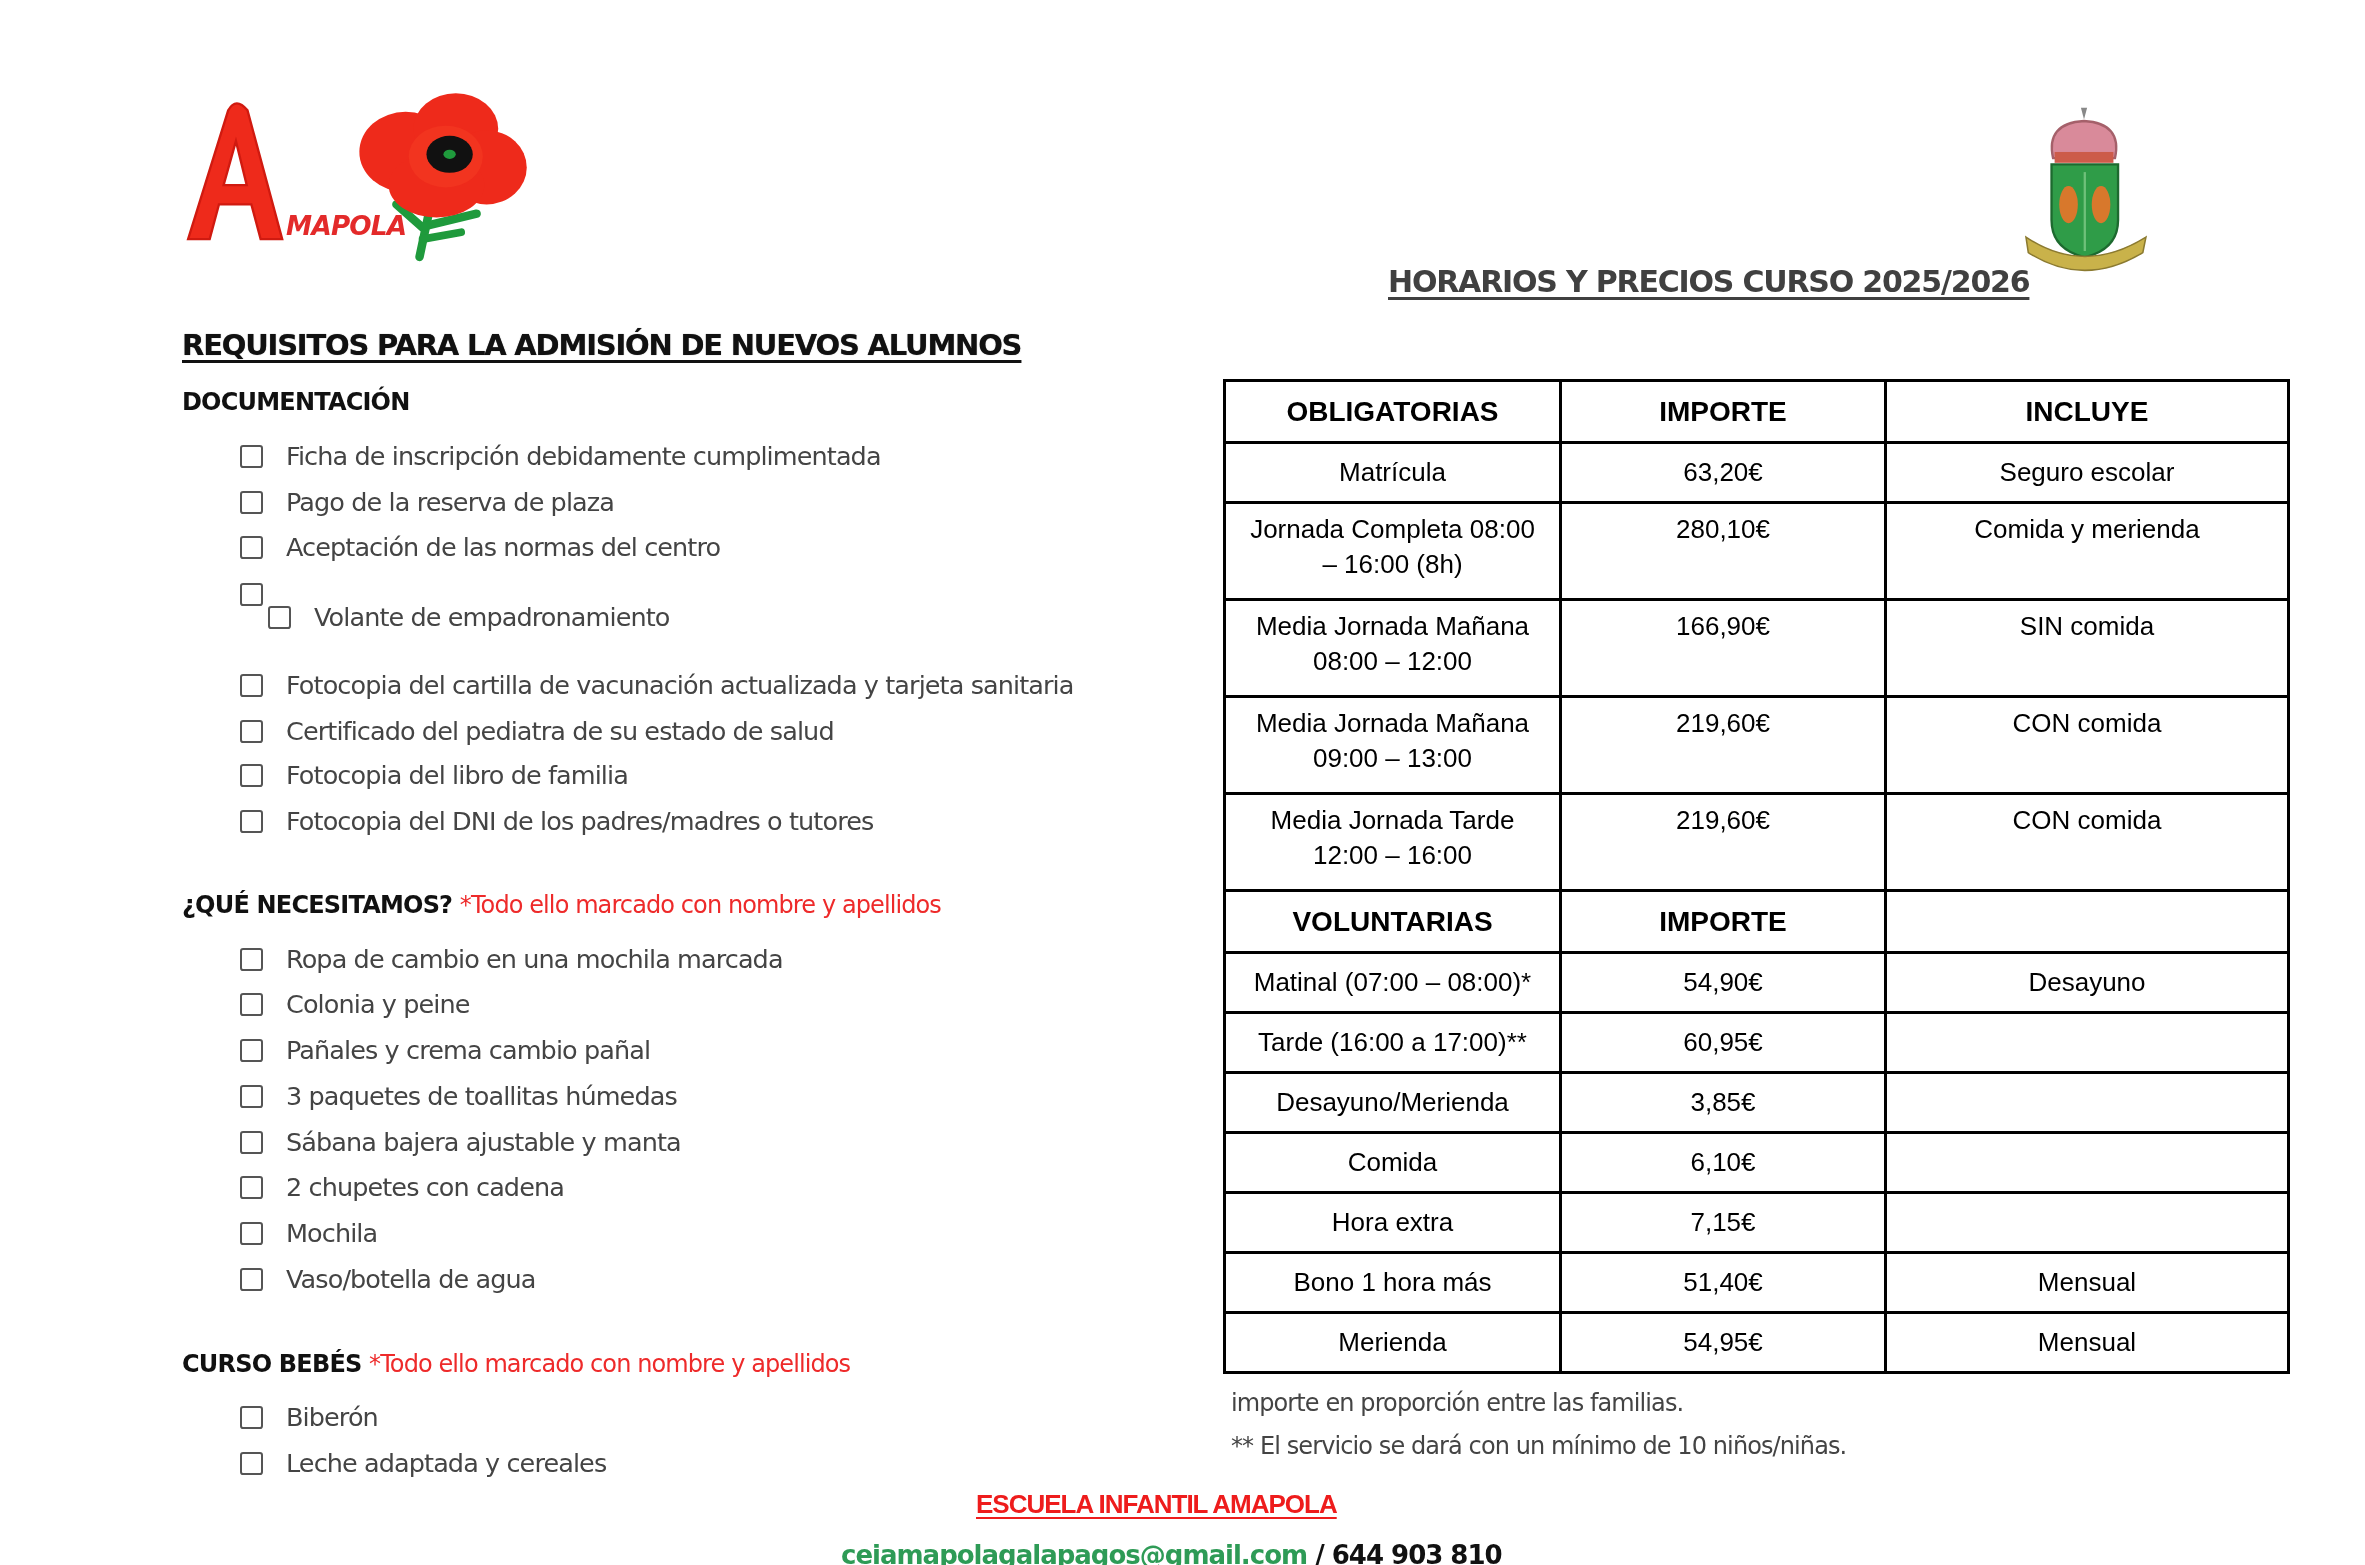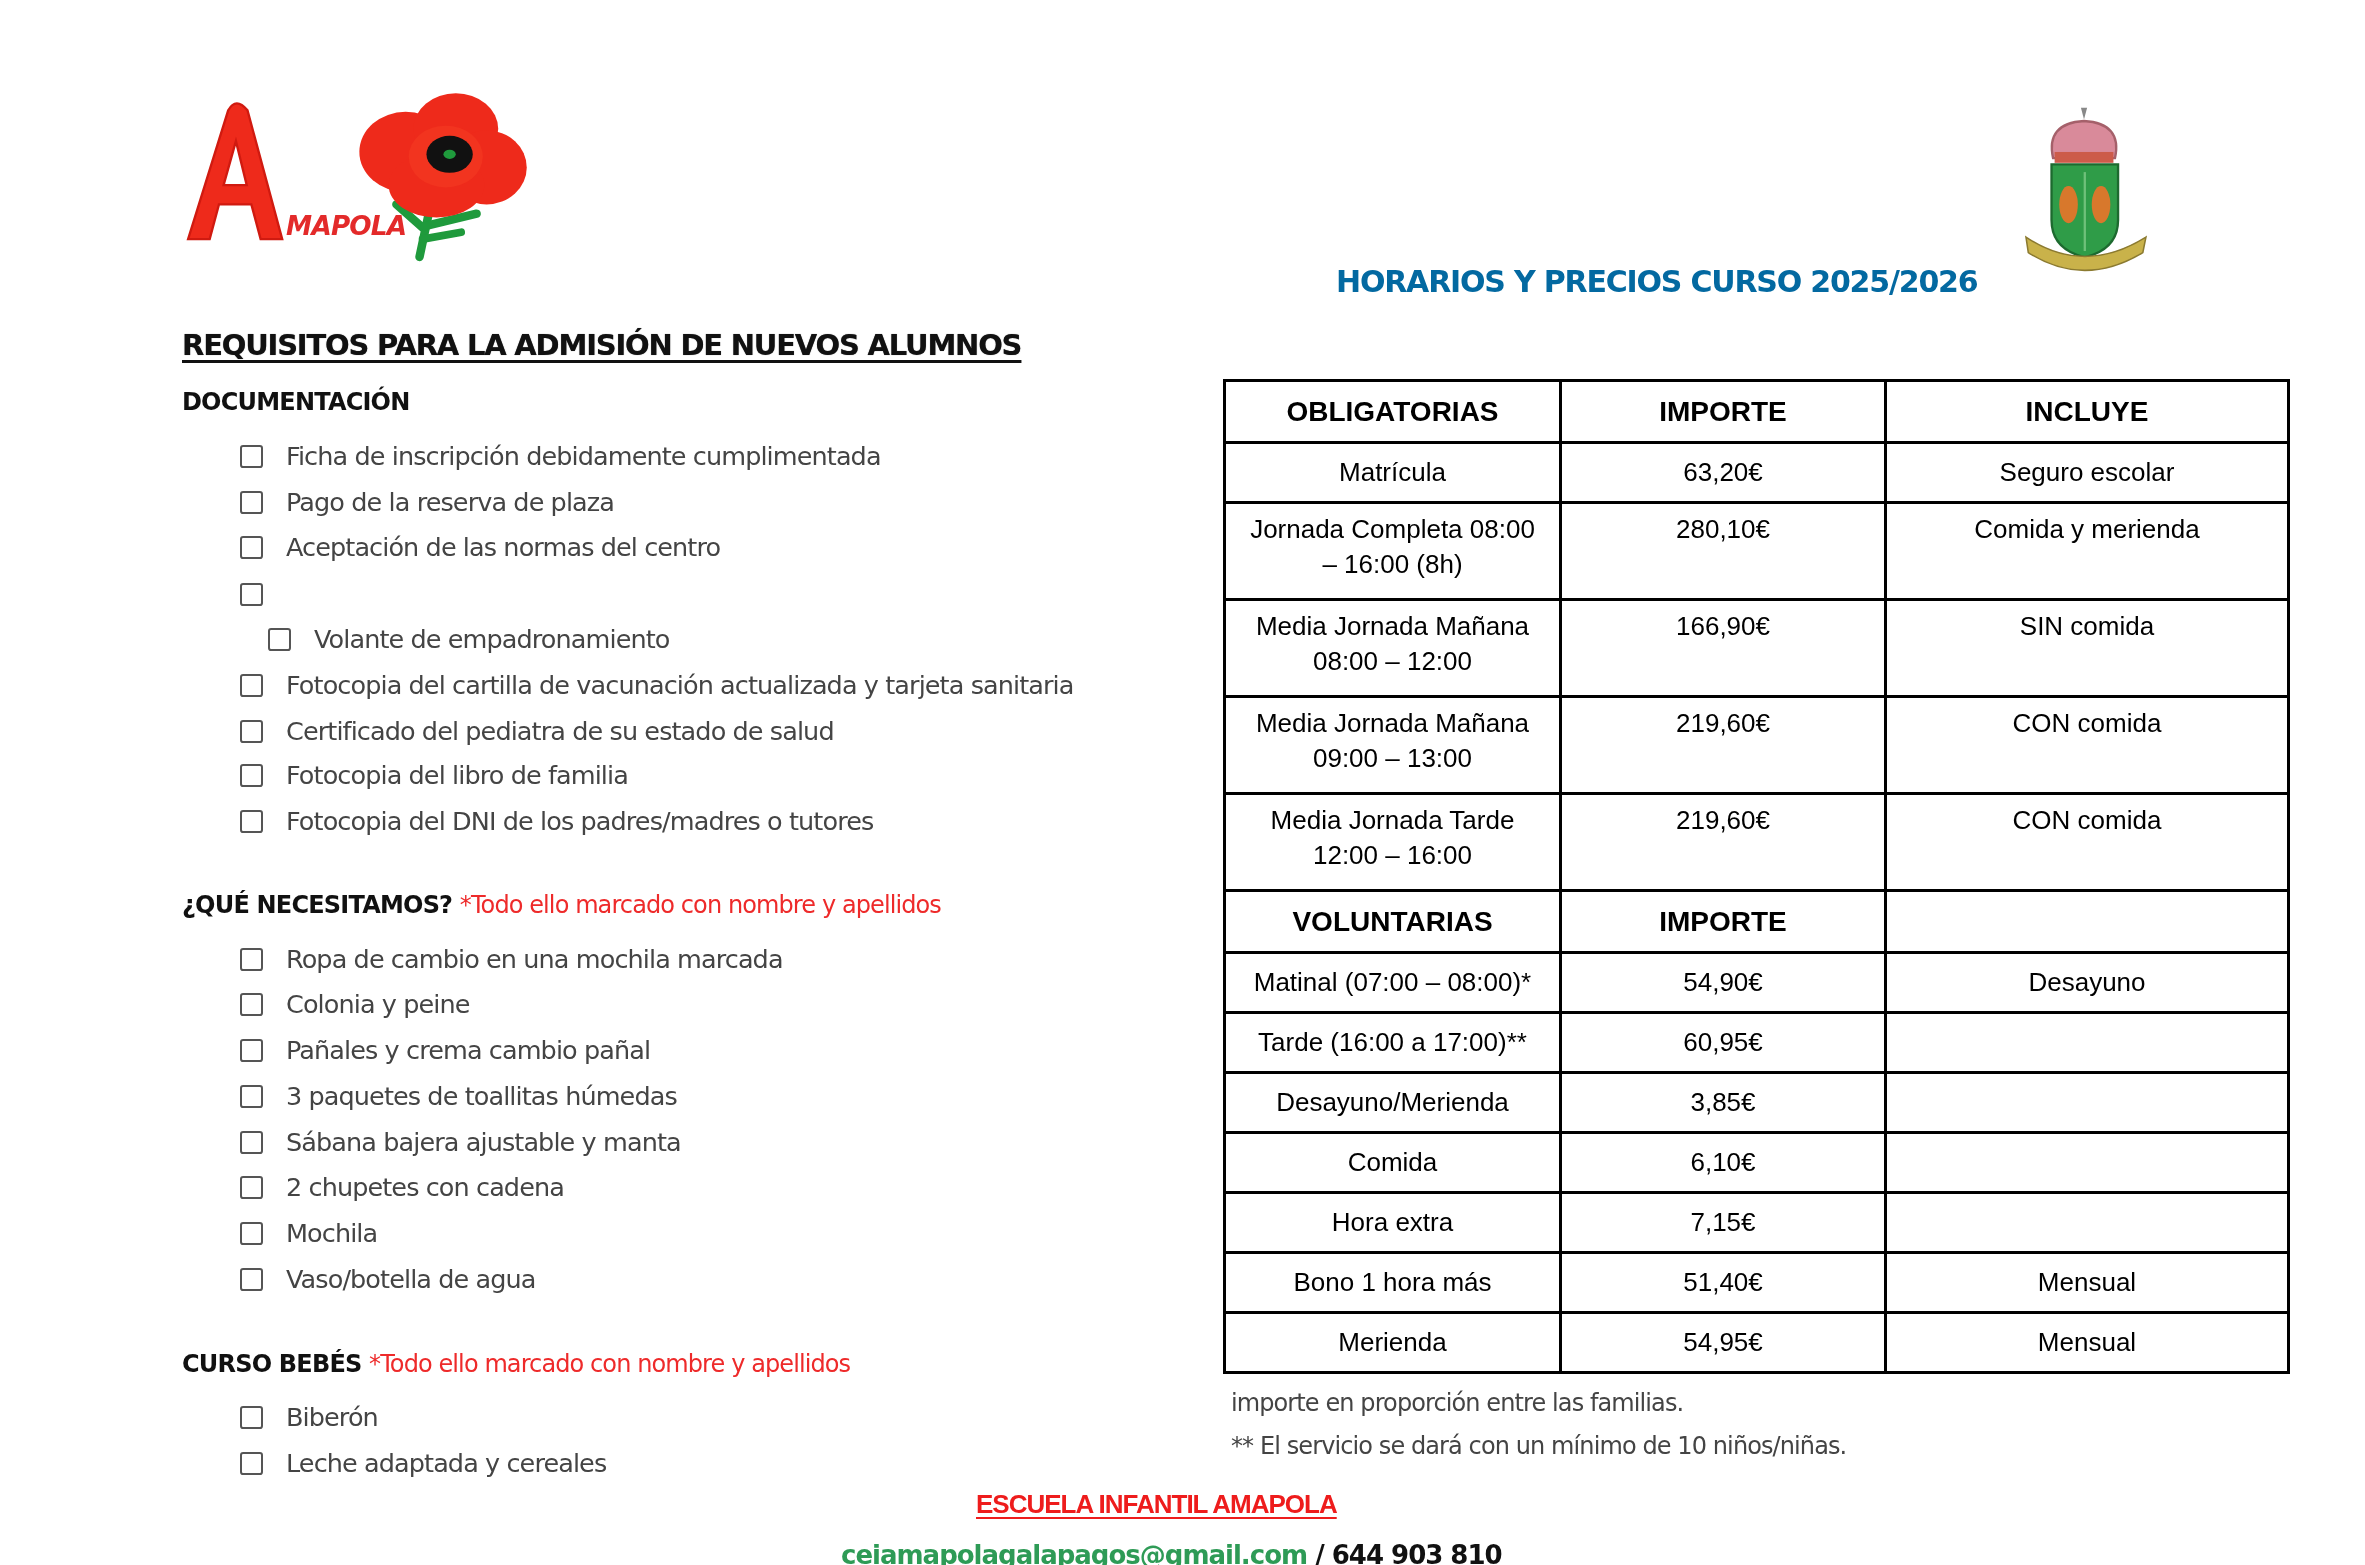--- a/index.html
+++ b/index.html
@@ -21,23 +21,23 @@
   .heading-note { color:#ee2a2a; font-weight:normal; font-family:"DejaVu Sans", sans-serif;
                   font-size:24px; letter-spacing:-0.9px; }
   .check-item { position:absolute; left:240px; height:34px; display:flex; align-items:center;
                 white-space:nowrap; }
   .check-box { width:23px; height:23px; border:2.3px solid #555; border-radius:3.1px;
                box-sizing:border-box; margin-right:23px; background:#fff; cursor:pointer; }
   .check-text { font-family:"DejaVu Sans", sans-serif; font-size:25.5px; color:#444;
                 letter-spacing:-0.9px; }
 
   
-  #right-title { left:1336px; top:264px; font-family:"DejaVu Sans", sans-serif; font-weight:bold;
-                 font-size:30px; letter-spacing:-1.2px; 
-                 text-decoration-thickness:3.1px; text-underline-offset:4.6px; white-space:nowrap; color:#0369a1; }
+  #right-title { left:1388px; top:264px; font-family:"DejaVu Sans", sans-serif; font-weight:bold;
+                 font-size:30px; letter-spacing:-1.2px; text-decoration:underline;
+                 text-decoration-thickness:3.1px; text-underline-offset:4.6px; white-space:nowrap; color:#404040; }
 
   
   #price-table { position:absolute; left:1223px; top:379px; width:1064px;
                  border-collapse:collapse; table-layout:fixed;
                  font-family:"Liberation Sans", sans-serif; font-size:26px; color:#000;padding-left:16px; }
   #price-table td, #price-table th { border:3.1px solid #000; text-align:center; vertical-align:top;
                  padding:7.7px 10.8px 0 10.8px; line-height:35px; box-sizing:border-box; }
   #price-table th { font-weight:bold; font-size:28px; vertical-align:middle; padding-top:0; }
   #price-table tr.h1 { height:62px; }
   #price-table tr.r1 { height:60px; }
@@ -118,21 +118,21 @@
       <span class="check-box"></span>
       <span class="check-text">Pago de la reserva de plaza</span>
     </div>
   <div class="check-item" style="top:530px;">
       <span class="check-box"></span>
       <span class="check-text">Aceptación de las normas del centro</span>
     </div>
   <div class="check-item" style="top:577px;">
       <span class="check-box"></span>
     </div>
-  <div class="check-item" style="top:622px;padding-left:28px;">
+  <div class="check-item" style="top:600px;padding-left:28px;">
       <span class="check-box"></span>
       <span class="check-text">Volante de empadronamiento</span>
     </div>
   <div class="check-item" style="top:668px;">
       <span class="check-box"></span>
       <span class="check-text">Fotocopia del cartilla de vacunación actualizada y tarjeta sanitaria</span>
     </div>
   <div class="check-item" style="top:714px;">
       <span class="check-box"></span>
       <span class="check-text">Certificado del pediatra de su estado de salud</span>

